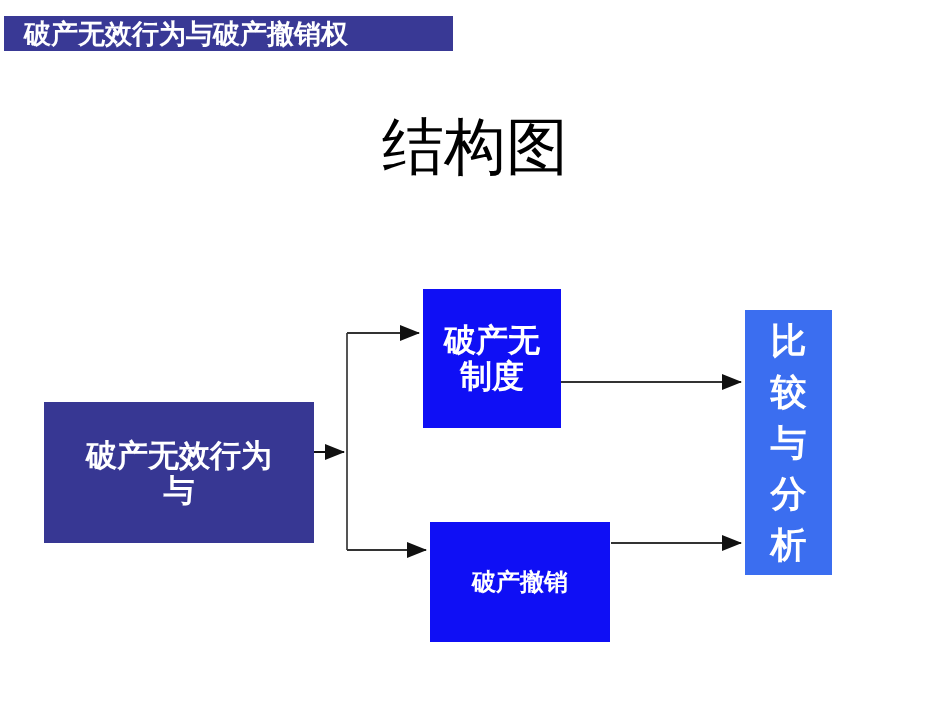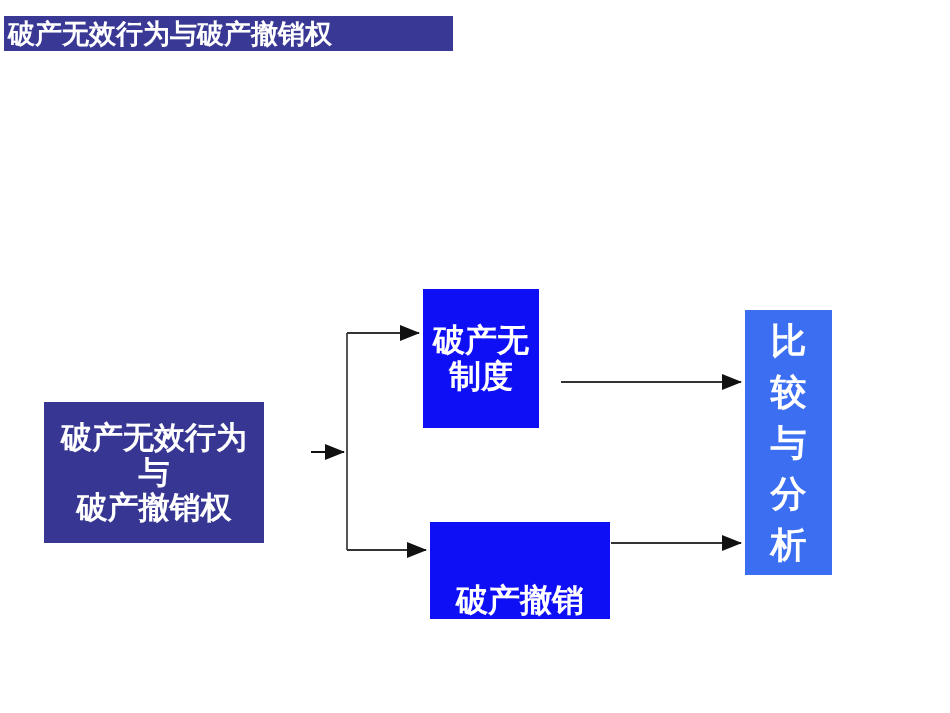--- a/index.html
+++ b/index.html
@@ -20,21 +20,21 @@
   #header-banner {
     position: absolute;
     left: 4px;
     top: 16px;
     width: 449px;
     height: 35px;
     background: #393995;
     display: flex;
     align-items: center;
     box-sizing: border-box;
-    padding: 0 4px;
+    padding: 0 20px;
   }
   #header-banner .banner-text {
     color: #ffffff;
     font-size: 27px;
     font-weight: bold;
     line-height: 1;
     letter-spacing: 0px;
     white-space: nowrap;
     font-family: "DejaVu Serif", "Liberation Serif", serif;
   }
@@ -65,43 +65,42 @@
     align-items: center;
     justify-content: center;
     font-family: "DejaVu Serif", "Liberation Serif", serif;
     line-height: 1.12;
   }
   .node .ln { display: block; white-space: nowrap; }
 
   #node-root {
     left: 44px;
     top: 402px;
-    width: 220px;
+    width: 270px;
     height: 141px;
     background: #373793;
     font-size: 31px;
   }
 
   #node-invalid {
     left: 423px;
     top: 289px;
-    width: 116px;
+    width: 138px;
     height: 139px;
     background: #0f0ff5;
     font-size: 32px;
   }
 
   #node-revoke {
     left: 430px;
     top: 522px;
     width: 180px;
-    height: 97px;
+    height: 120px;
     background: #0f0ff5;
-    font-size: 32px;
-    justify-content: flex-end;
+    font-size: 24px;
   }
 
   #node-compare {
     left: 745px;
     top: 310px;
     width: 87px;
     height: 265px;
     background: #3b6ef0;
     font-size: 36px;
     line-height: 1.42;
@@ -119,20 +118,21 @@
 </style>
 </head>
 <body>
 
 <div id="slide">
 
   <div id="header-banner">
     <span class="banner-text">破产无效行为与破产撤销权</span>
   </div>
 
+  <div id="slide-title">结构图</div>
 
   <svg id="connectors" viewBox="0 0 950 713" xmlns="http://www.w3.org/2000/svg">
     <defs>
       <marker id="arrowhead" viewBox="0 0 10 8" refX="9.5" refY="4" markerWidth="10" markerHeight="8" orient="auto-start-reverse">
         <path d="M 0 0 L 10 4 L 0 8 z" fill="#111111"></path>
       </marker>
     </defs>
 
     <g>
       <path d="M 311 452 L 344 452" stroke="#111111" stroke-width="2" fill="none" marker-end="url(#arrowhead)"></path>
@@ -155,21 +155,20 @@
     </g>
 
     <g>
       <path d="M 611 543 L 741 543" stroke="#333333" stroke-width="2" fill="none" marker-end="url(#arrowhead)"></path>
     </g>
   </svg>
 
   <div class="node" id="node-root">
     <span class="ln">破产无效行为</span>
     <span class="ln">与</span>
-    <span class="ln">破产撤销权</span>
   </div>
 
   <div class="node" id="node-invalid">
     <span class="ln">破产无</span>
     <span class="ln">制度</span>
   </div>
 
   <div class="node" id="node-revoke">
     <span class="ln">破产撤销</span>
   </div>

